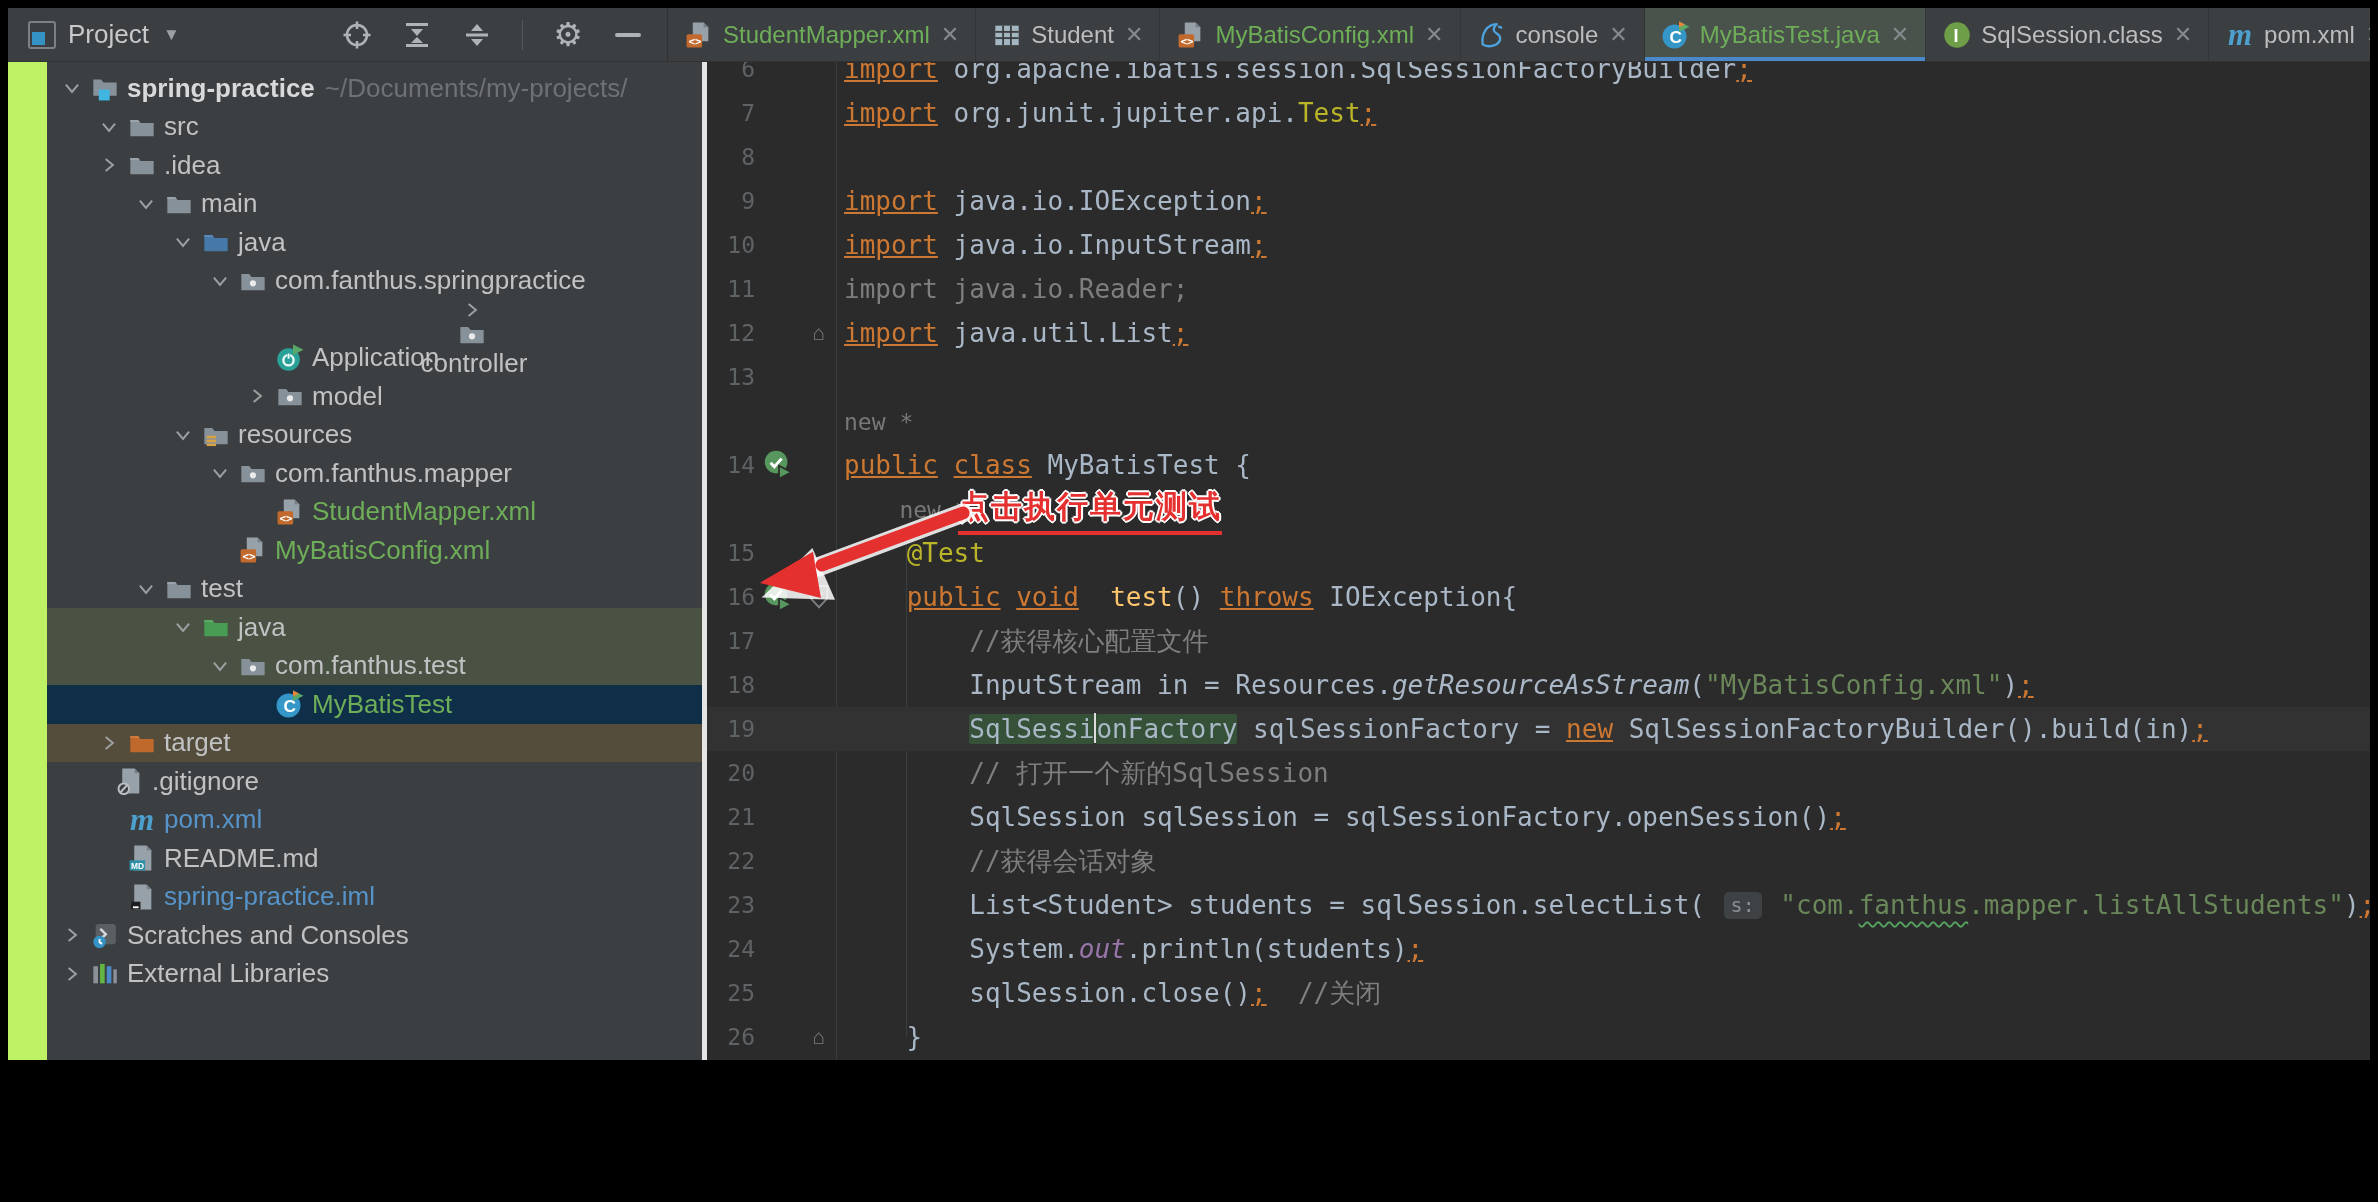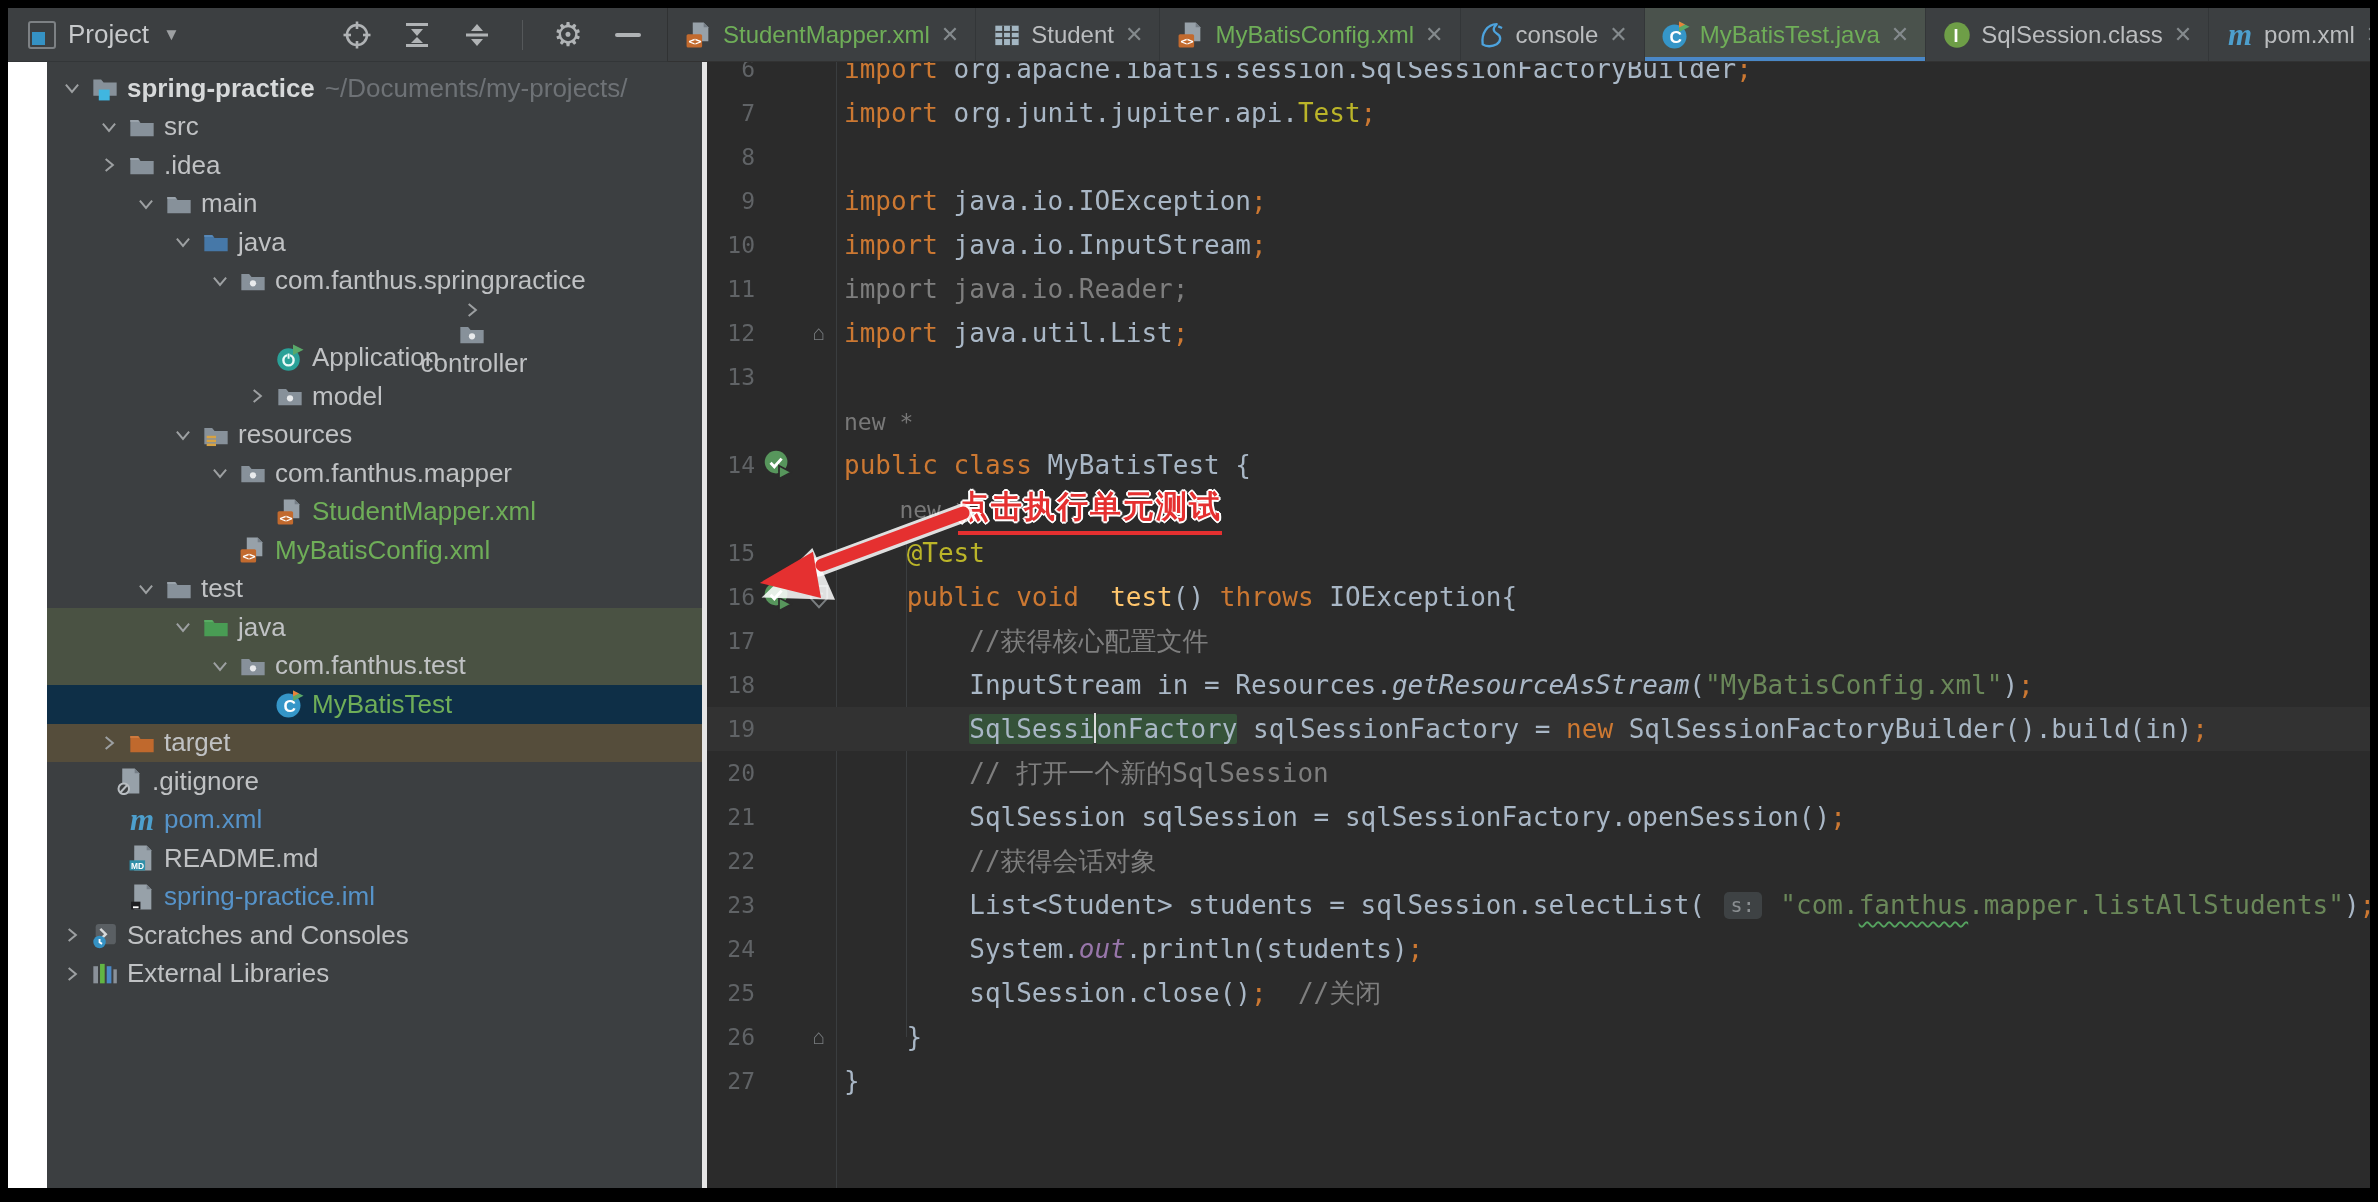--- a/index.html
+++ b/index.html
@@ -1,18 +1,18 @@
 <!DOCTYPE html>
 <html><head>
 <meta charset="utf-8">
 <style>
   html,body{margin:0;padding:0;background:#000;}
   .frame{position:relative;width:2378px;height:1202px;background:#000;overflow:hidden;
          font-family:"Liberation Sans",sans-serif;}
-  .window{position:absolute;left:8px;top:8px;width:2362px;height:1180px;background:#ffffff;overflow:hidden;}
+  .window{position:absolute;left:8px;top:8px;width:2362px;height:1052px;background:#bef264;overflow:hidden;}
 
   
   .topbar{position:absolute;left:0;top:0;width:100%;height:54px;display:flex;box-sizing:border-box;}
   .panel-header{width:660px;flex:none;display:flex;align-items:center;background:#3c3f41;
                 border-bottom:1px solid #333638;border-right:1px solid #303233;box-sizing:border-box;}
   .ph-winicon{width:24px;height:24px;border:2px solid #7d8184;border-radius:3px;margin:0 12px 0 20px;position:relative;flex:none;}
   .ph-winicon i{position:absolute;left:2px;bottom:2px;width:13px;height:13px;background:#3592c4;display:block;}
   .ph-title{color:#c7c9cb;font-size:26px;}
   .ph-caret{margin-left:14px;color:#9da0a2;font-size:17px;}
   .ph-tools{margin-left:auto;display:flex;align-items:center;gap:30px;padding-right:24px;}
@@ -53,21 +53,21 @@
   .editor{flex:1;background:#2b2b2b;position:relative;overflow:hidden;}
   .gutter-line{position:absolute;left:129px;top:0;bottom:0;width:1px;background:#3a3d3f;}
   .indent-guide{position:absolute;left:199px;top:470px;height:505px;width:1px;background:#3b3e40;}
   .code-scroll{position:absolute;left:0;right:0;top:-15px;}
   .crow{display:flex;height:44px;align-items:center;}
   .crow.current{background:#323232;}
   .gnum{width:48px;flex:none;text-align:right;color:#606366;font:23px/44px "DejaVu Sans Mono",monospace;}
   .gicon{width:47px;flex:none;display:flex;align-items:center;justify-content:center;}
   .gfold{width:33px;flex:none;display:flex;align-items:center;justify-content:center;color:#7a7e80;font-size:21px;}
   .ctext{white-space:pre;font:26px/44px "DejaVu Sans Mono",monospace;color:#a9b7c6;padding-left:9px;}
-  .t-k{color:#cc7832;} .t-p{color:#a9b7c6;} .t-s{color:#6a8759;} .t-c{color:#7e7e7e;}
+  .t-k{color:#cc7832;text-decoration:underline;} .t-p{color:#a9b7c6;} .t-s{color:#6a8759;} .t-c{color:#7e7e7e;}
   .t-a{color:#bbb529;} .t-m{color:#ffc66d;} .t-f{color:#9876aa;font-style:italic;}
   .t-i{color:#a9b7c6;font-style:italic;}
   .t-h{color:#787878;font-size:23px;}
   .t-sw{color:#6a8759;text-decoration:underline wavy #55a35f 2px;text-underline-offset:7px;}
   .t-hl{background:#355239;border-radius:2px;}
   .caret{display:inline-block;width:2px;height:30px;background:#dcdcdc;vertical-align:-5px;}
   .chip{display:inline-block;background:#3e4244;color:#8a8e91;font-size:20px;line-height:27px;
         border-radius:5px;padding:0 7px;margin:0 3px;vertical-align:2px;}
 
   

